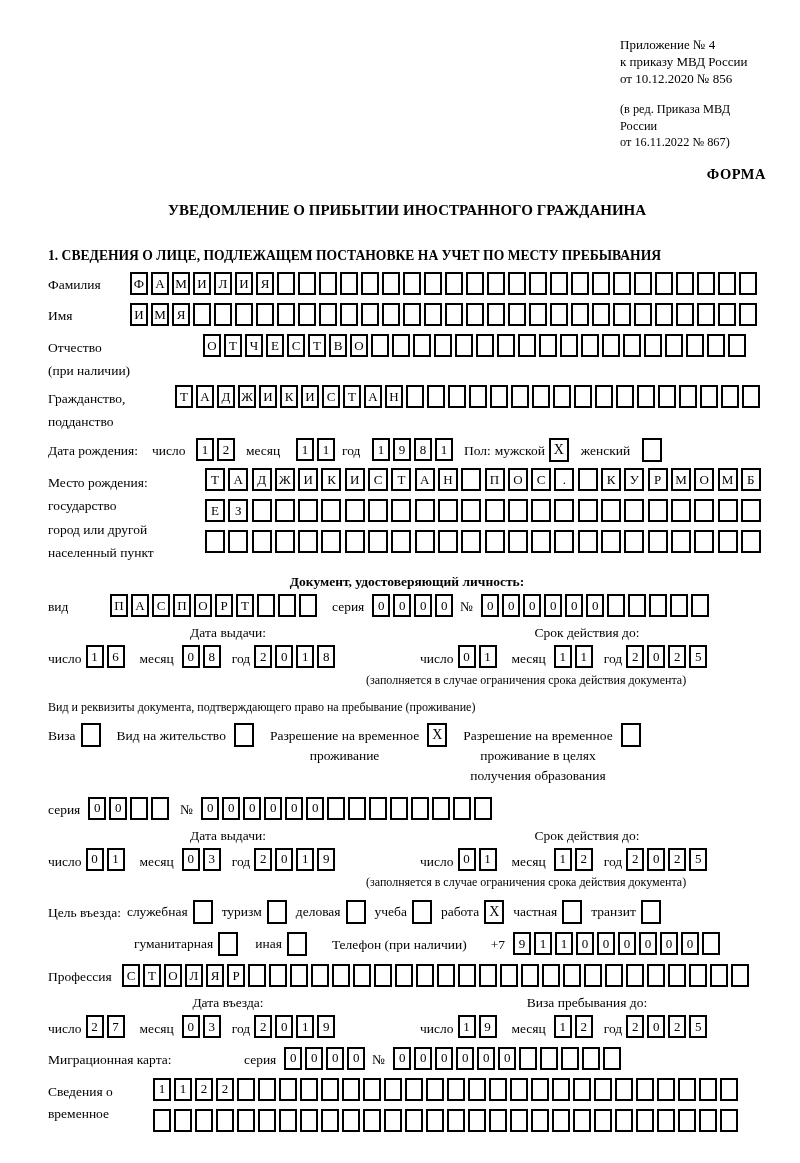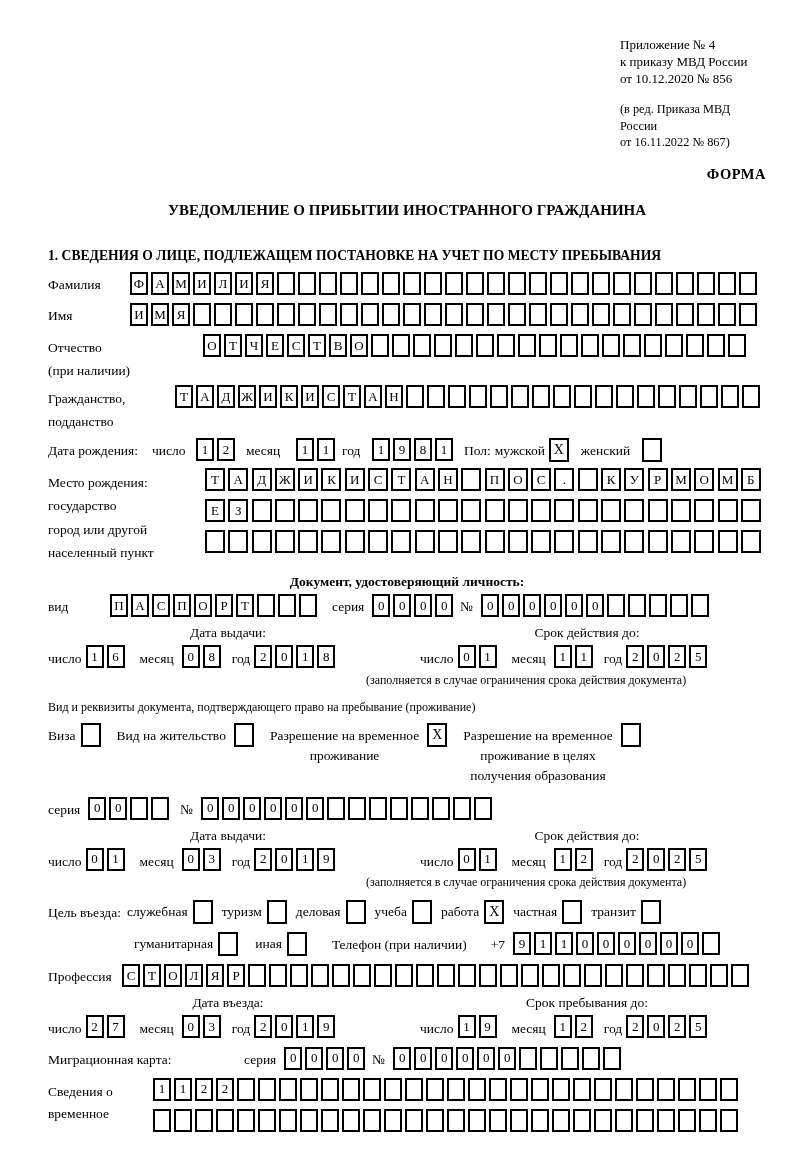--- a/index.html
+++ b/index.html
@@ -624,21 +624,21 @@
         <span class="box"></span>
         <span class="box"></span>
         <span class="box"></span>
         <span class="box"></span>
         <span class="box"></span>
       </span>
   </div>
 
   <div class="hdr2">
     <div class="c1">Дата въезда:</div>
-    <div class="c2">Срок пребывания до:</div>
+    <div class="c2">Виза пребывания до:</div>
   </div>
   <div class="dates2">
     <div class="dategrp left">
       <span class="lbl">число</span>
       <span class="boxes gap4">
           <span class="box">2</span>
           <span class="box">7</span>
         </span>
       <span class="lbl gap12">месяц</span>
       <span class="boxes gap8">

